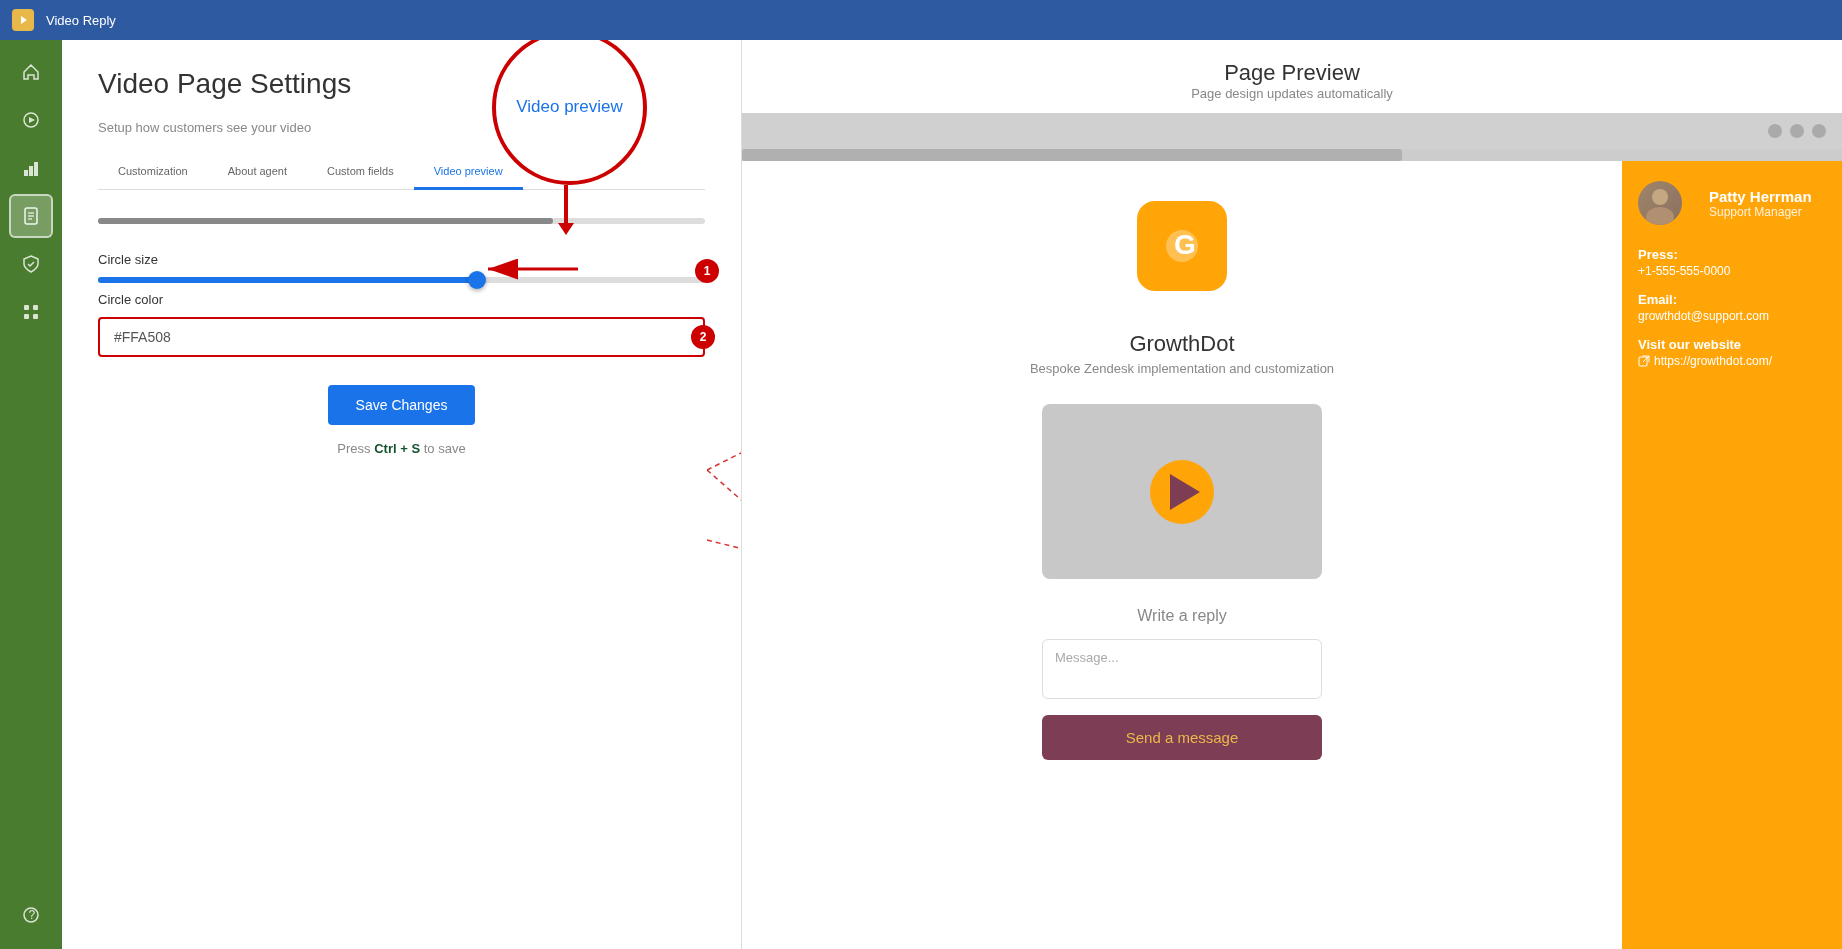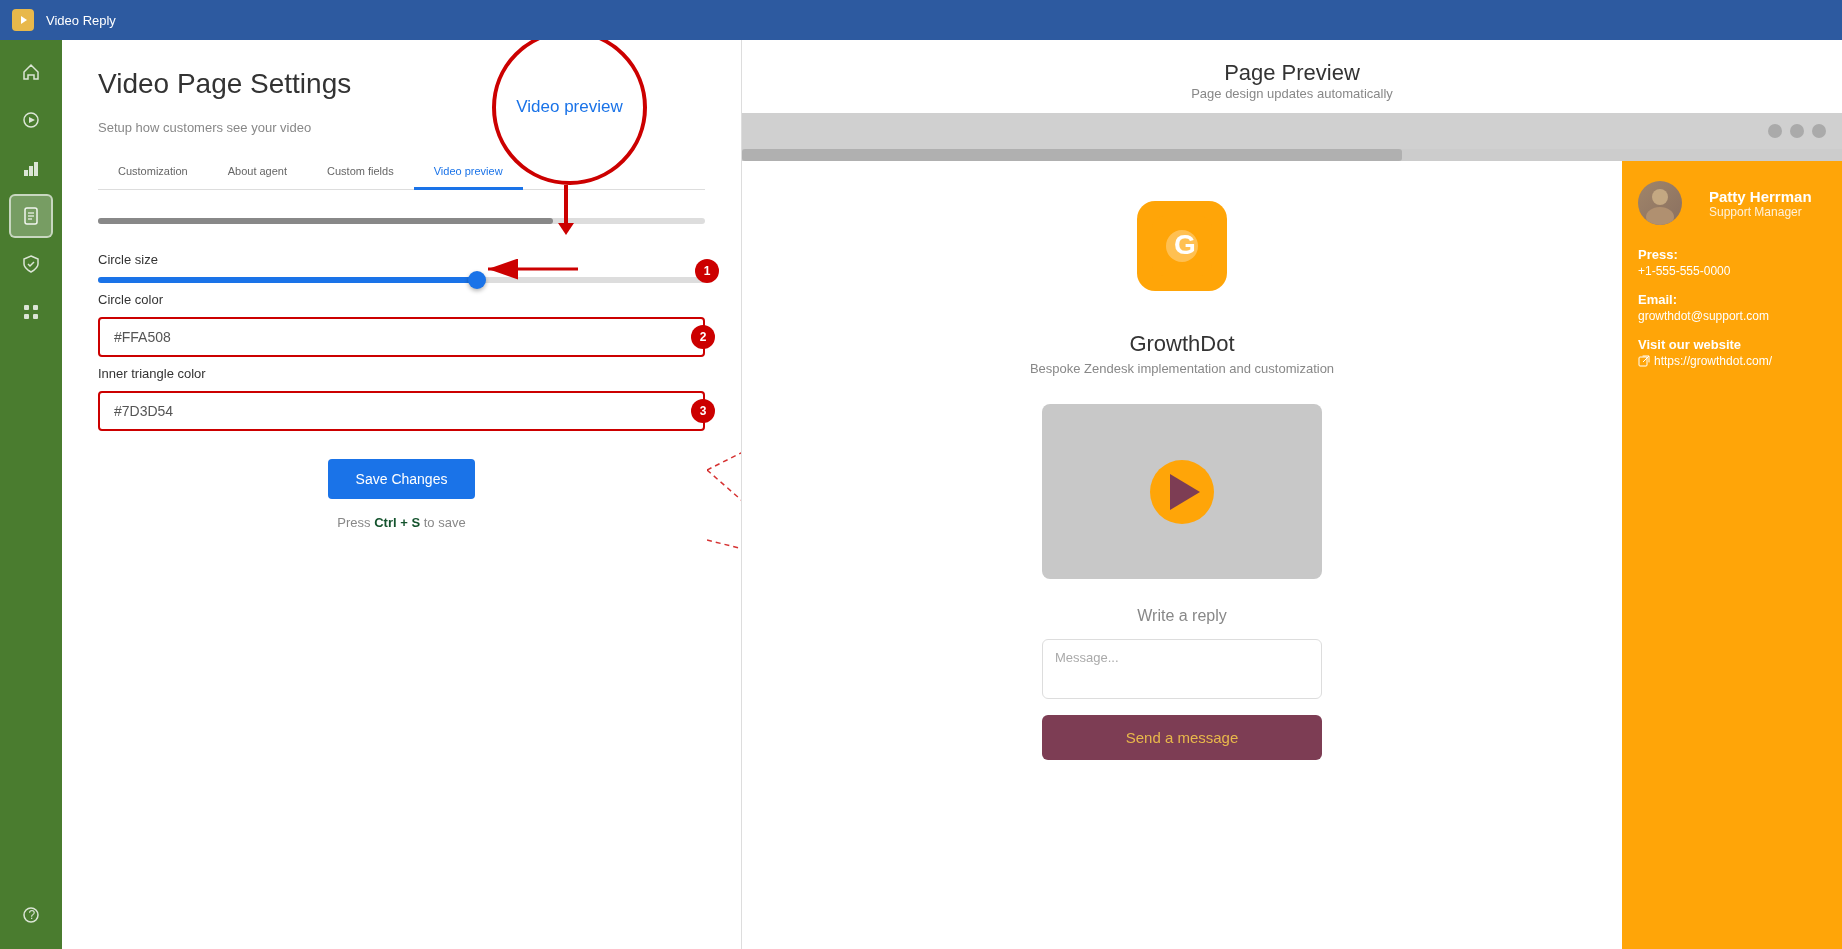--- a/index.html
+++ b/index.html
@@ -493,27 +493,20 @@
       </div>
 
       <div class="field-group">
         <div class="section-label">Circle color</div>
         <div class="color-input-wrapper">
           <input type="text" value="#FFA508" style="">
           <div class="badge">2</div>
         </div>
       </div>
 
-      <div class="field-group">
-        <div class="section-label">Inner triangle color</div>
-        <div class="color-input-wrapper">
-          <input type="text" value="#7D3D54" style="">
-          <div class="badge">3</div>
-        </div>
-      </div>
 
       <div class="save-section">
         <button class="save-btn">Save Changes</button>
         <span class="save-hint">
           <span>Press</span>
           <strong>Ctrl + S</strong>
           <span> to save</span>
         </span>
       </div>
 

